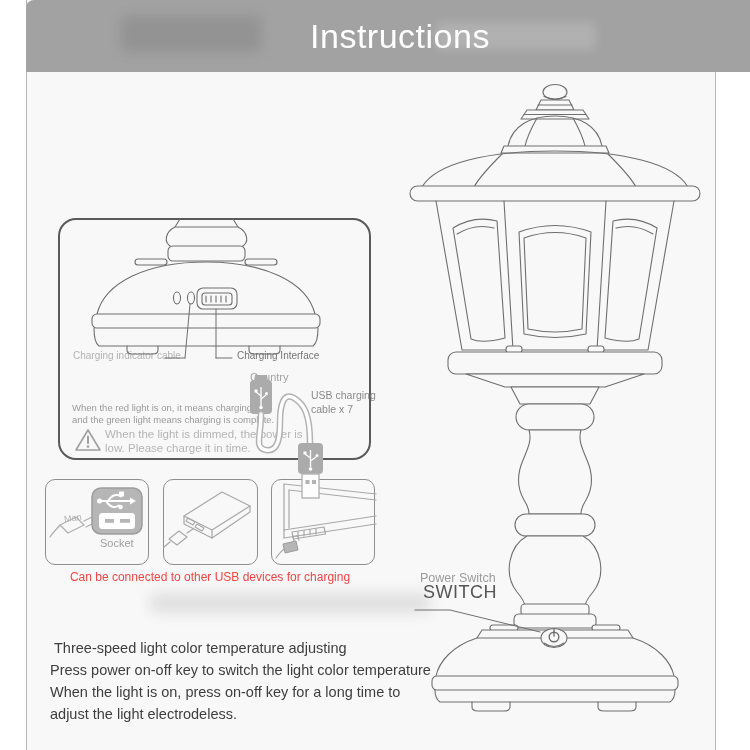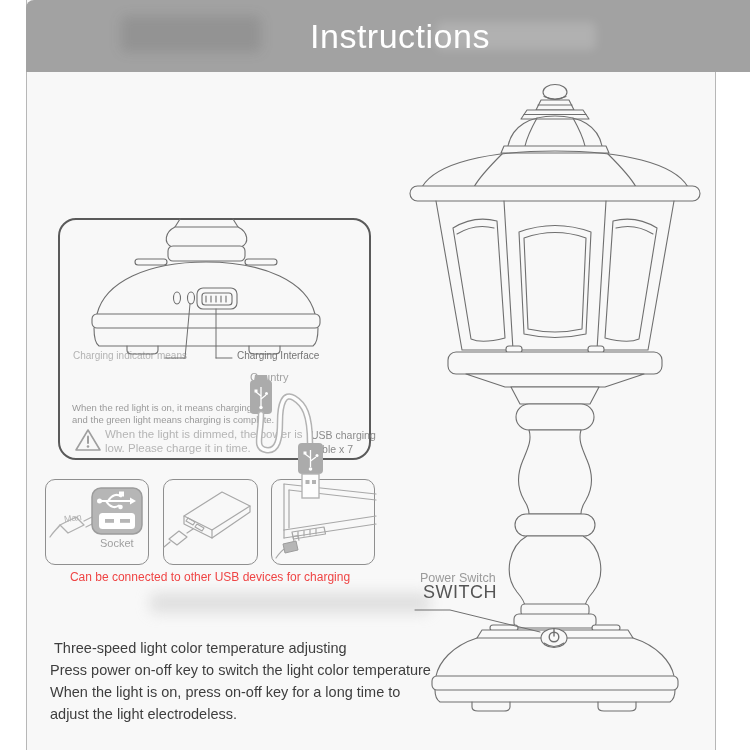--- a/index.html
+++ b/index.html
@@ -28,21 +28,21 @@
   
   .charge-box{
     left:58px;top:218px;width:313px;height:242px;box-sizing:border-box;
     border:2px solid #5a5a5a;border-radius:18px;
   }
   .lbl{color:#b3b3b3;font-size:10px;white-space:nowrap;}
   .lbl-dark{color:#757575;font-size:10px;white-space:nowrap;}
   .note{color:#9a9a9a;font-size:9.5px;line-height:12px;white-space:nowrap;}
   .warn-text{color:#b5b5b5;font-size:11.5px;line-height:13.5px;white-space:nowrap;}
   .country{color:#a3a3a3;font-size:11px;white-space:nowrap;}
-  .cable-lbl{color:#8a8a8a;font-size:10.5px;line-height:14px;white-space:nowrap;margin-top:40px;}
+  .cable-lbl{color:#8a8a8a;font-size:10.5px;line-height:14px;white-space:nowrap;}
 
   
   .dev-box{box-sizing:border-box;border:1.5px solid #8f8f8f;border-radius:10px;background:transparent;}
   .man-lbl{color:#b3b3b3;font-size:9px;transform:rotate(-8deg);white-space:nowrap;}
   .socket-lbl{color:#a0a0a0;font-size:11px;line-height:12px;width:42px;word-break:break-all;}
   .caption{left:45px;top:570px;width:330px;text-align:center;color:#ef4444;font-size:12px;}
 
   
   .ps-lbl{color:#9b9b9b;font-size:12.5px;white-space:nowrap;}
   .sw-lbl{color:#555555;font-size:18px;letter-spacing:.5px;white-space:nowrap;}
@@ -87,21 +87,21 @@
     <g>
       <rect x="112" y="69" width="40" height="21" rx="6"></rect>
       <rect x="117" y="74" width="30" height="12" rx="3"></rect>
       <path d="M121,77 L121,83 M126,77 L126,83 M131,77 L131,83 M136,77 L136,83 M141,77 L141,83"></path>
     </g>
     <path d="M105,85 L100,139 M80,139 L100,139" stroke-width="1"></path>
     <path d="M131,90 L131,139 M131,139 L147,139" stroke-width="1"></path>
   </g>
 </svg>
 
-<div class="abs lbl" style="left:73px;top:350px;">Charging indicator means</div>
+<div class="abs lbl" style="left:73px;top:350px;">Charging indicator cable</div>
 <div class="abs lbl-dark" style="left:237px;top:350px;text-align:right;">Charging Interface</div>
 
 <div class="abs note" style="left:72px;top:402px;">
   <div>When the red light is on, it means charging,</div>
   <div>and the green light means charging is complete.</div>
 </div>
 
 <svg class="abs" style="left:75px;top:428px;" width="26" height="24" viewBox="0 0 26 24">
   <path d="M13,2 L25,22 L1,22 Z" fill="none" stroke="#9f9f9f" stroke-width="1.6" stroke-linejoin="round"></path>
   <path d="M13,8.5 L13,15" stroke="#9f9f9f" stroke-width="2" stroke-linecap="round"></path>

